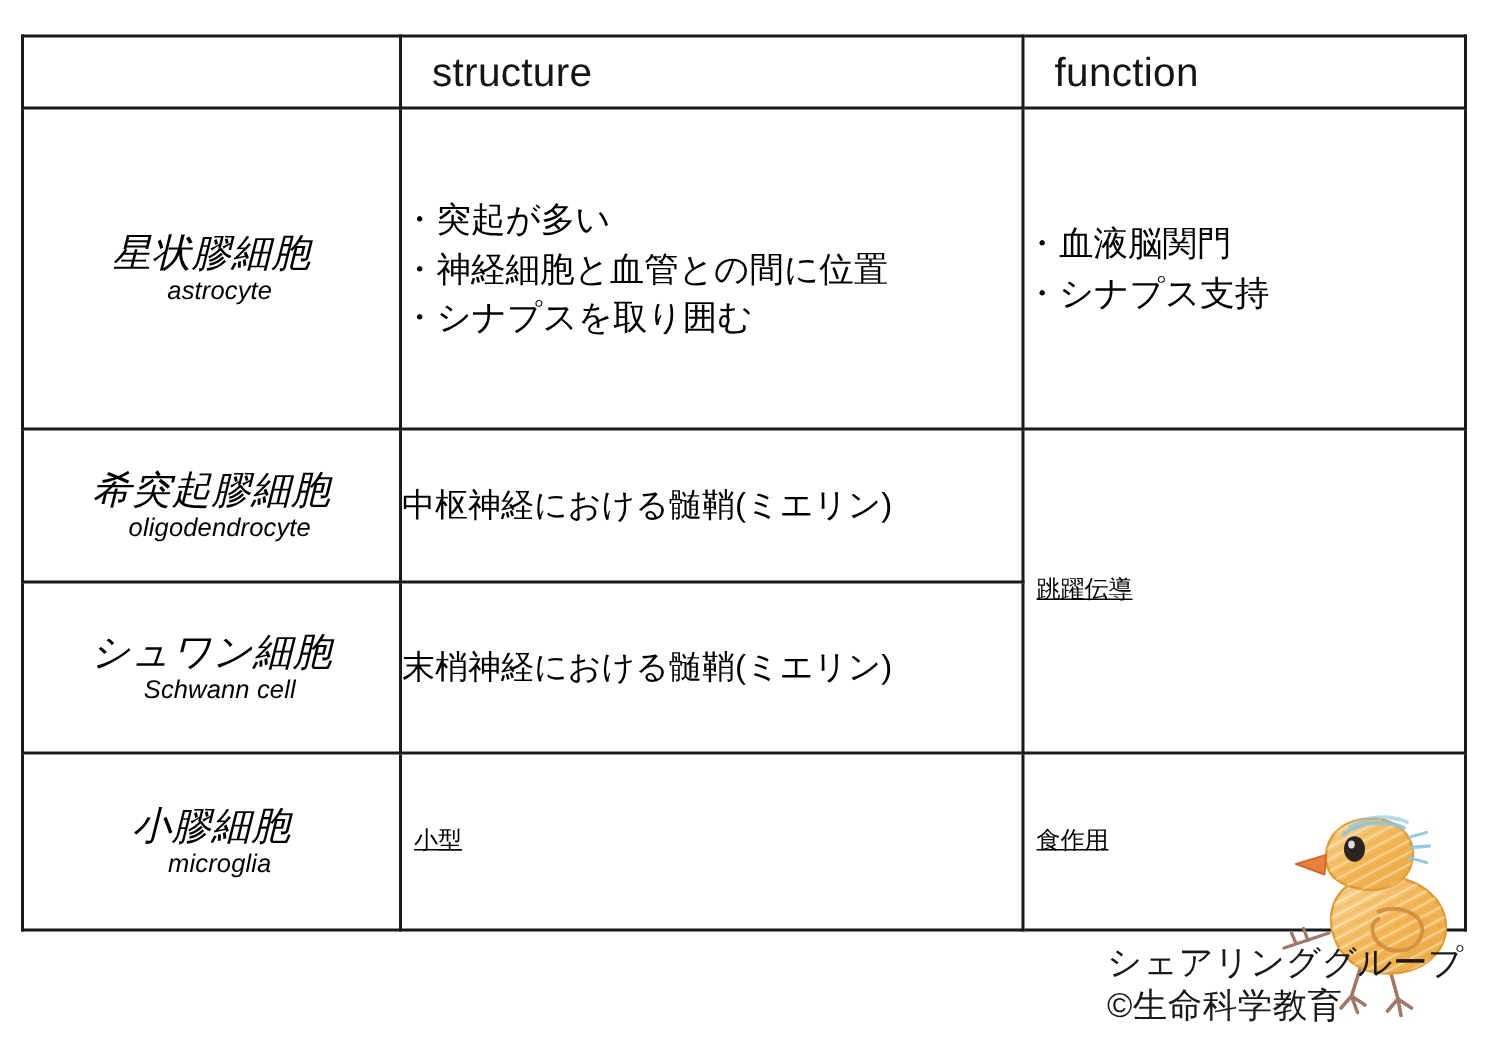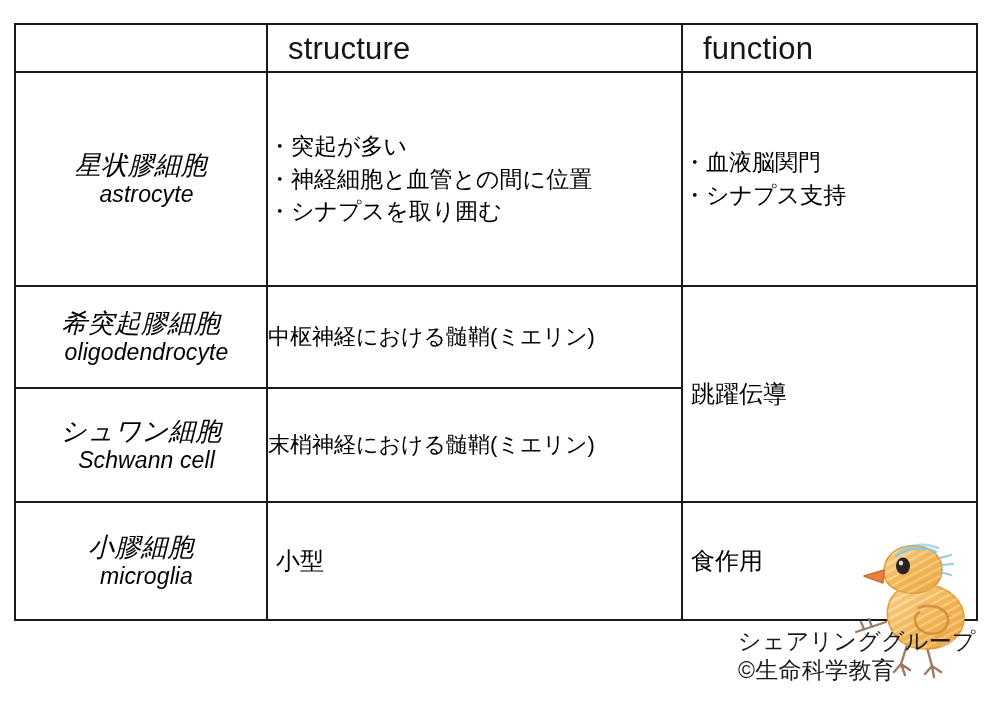--- a/index.html
+++ b/index.html
@@ -42,41 +42,41 @@
     background: #ffffff;
   }
 
   col.c-name   { width: 252px; }
   col.c-struct { width: 415px; }
   col.c-func   { width: 295px; }
 
   
   tr.head td { height: 46px; }
   .head-label {
-    font-size: 31px;
+    font-size: 27px;
     line-height: 1;
     padding-left: 20px;
     color: #151515;
     letter-spacing: .2px;
   }
 
   
   td.name {
     background: #dceaf1;
     text-align: center;
     font-style: italic;
   }
   .name-jp {
     font-size: 26px;
     line-height: 1.18;
     white-space: nowrap;
     letter-spacing: .5px;
   }
   .name-en {
-    font-size: 23px;
+    font-size: 17px;
     line-height: 1.2;
     white-space: nowrap;
     letter-spacing: .1px;
     margin-left: 11px;
   }
 
   
   td.content {
     background: #ffffff;
     padding-left: 14px;
@@ -89,24 +89,25 @@
   .bullet-line {
     white-space: nowrap;
   }
   .plain {
     font-size: 22px;
     line-height: 1.3;
     padding-left: 0;
     white-space: nowrap;
   }
   .func-plain {
-    font-size: 24px;
+    font-size: 16px;
     line-height: 1.3;
     padding-left: 8px;
     white-space: nowrap;
+    text-decoration: underline;
   }
 
   tr.r-astro  td { height: 212px; }
   tr.r-oligo  td { height: 100px; border-radius: 15px; }
   tr.r-schwann td { height: 112px; }
   tr.r-micro  td { height: 116px; }
 
   
   .credit {
     position: absolute;

